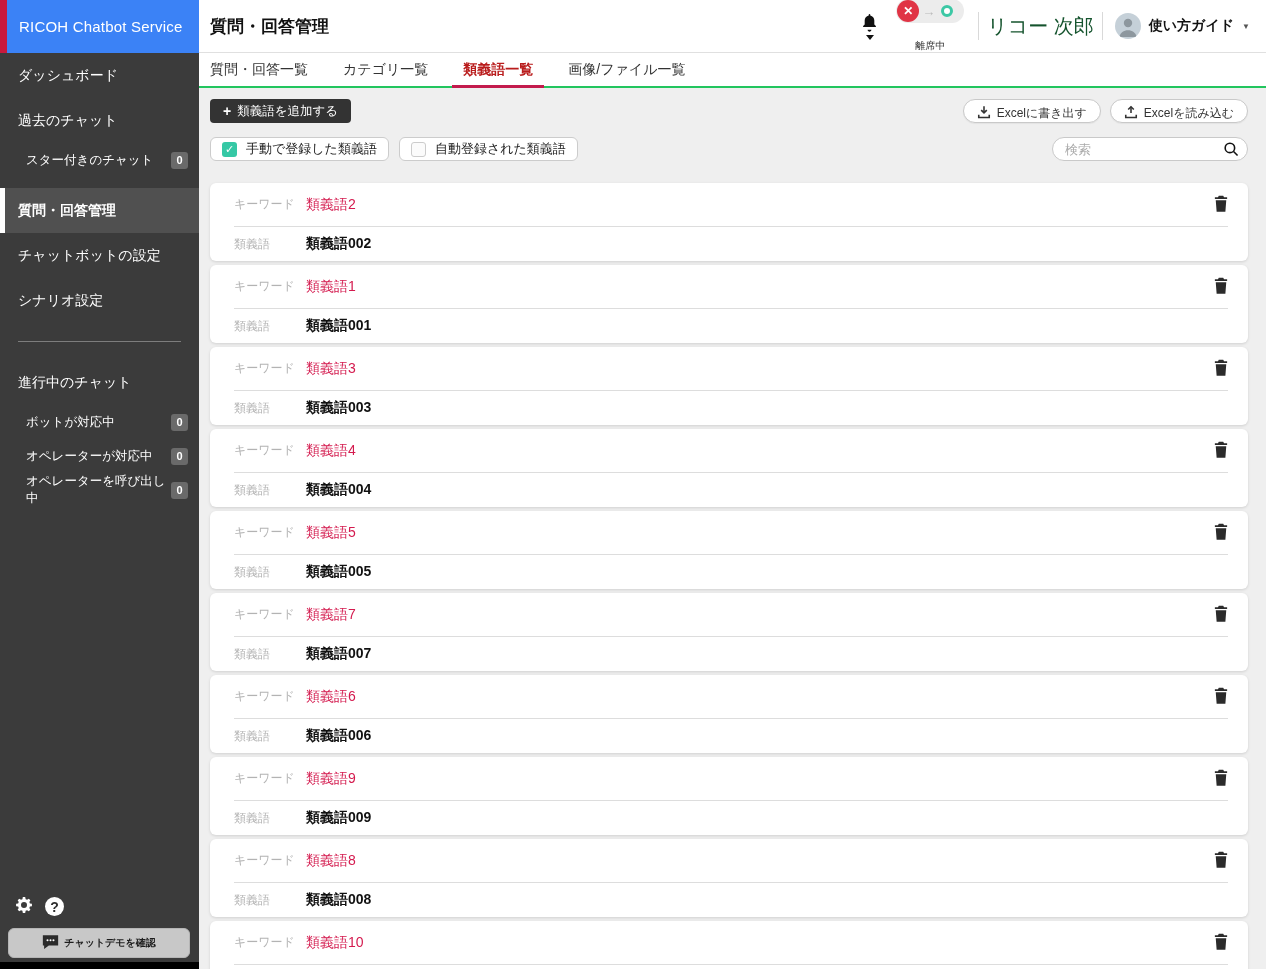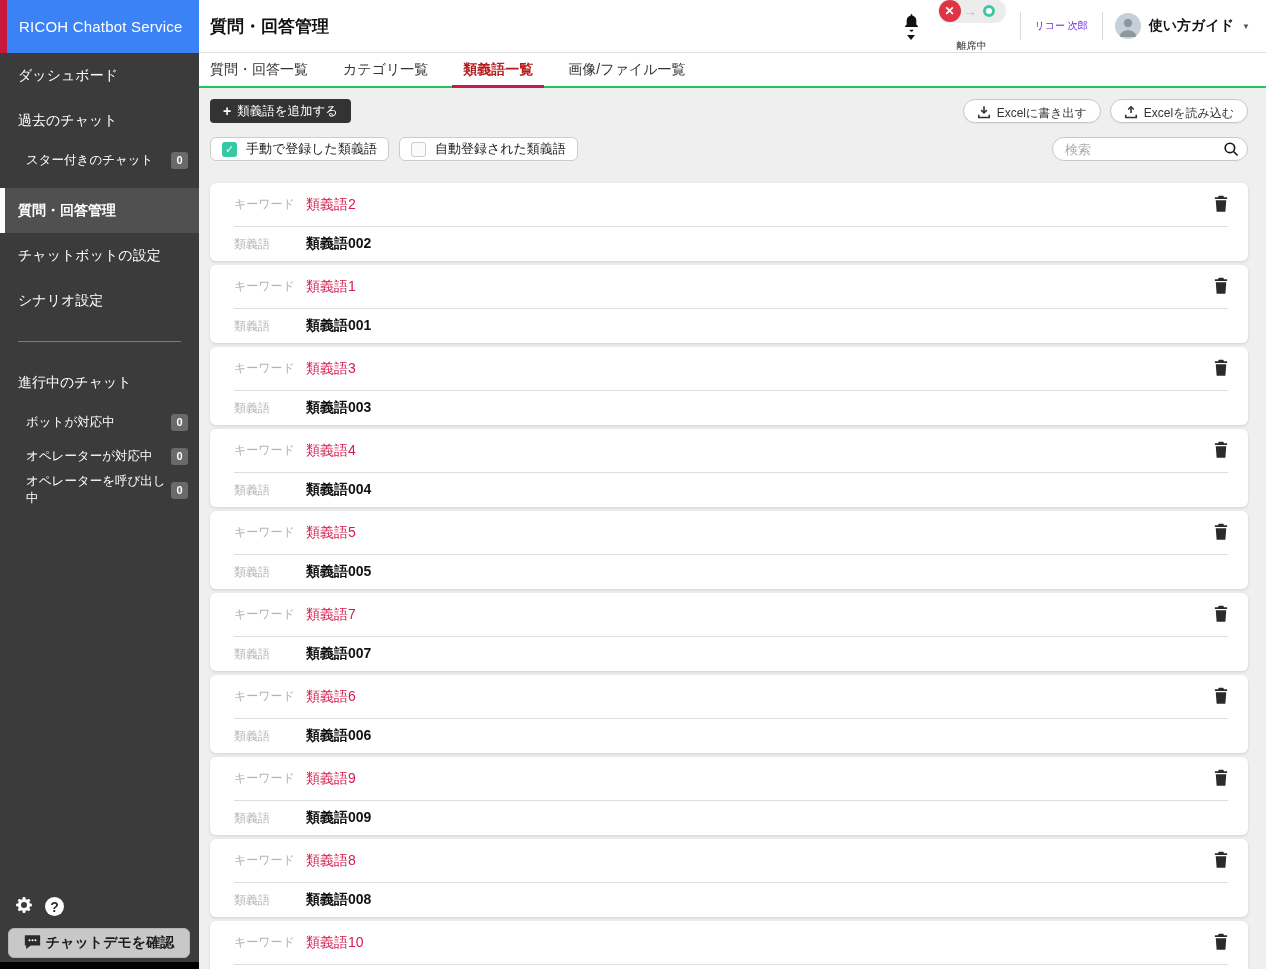--- a/index.html
+++ b/index.html
@@ -17,41 +17,41 @@
   .nav-item.active { background:#505050; border-left:5px solid #ffffff; padding-left:13px; font-weight:bold; margin-top:11px; }
   .badge { min-width:17px; height:17px; background:#6a6a6a; color:#fff; border-radius:3px; font-size:11px; font-weight:bold;
     display:flex; align-items:center; justify-content:center; padding:0 4px; }
   .nav-divider { border-top:1px solid #7d7d7d; margin:18px 18px 18px 18px; }
   .sidebar-footer { margin-top:auto; }
   .footer-icons { display:flex; align-items:center; gap:11px; margin:0 0 10px 14px; }
   .icon-btn { background:none; border:none; cursor:pointer; padding:0; display:flex; align-items:center; }
   .help-circle { width:19px; height:19px; background:#fff; color:#2e2e2e; border-radius:50%; font-size:14px; font-weight:bold;
     display:flex; align-items:center; justify-content:center; }
   .demo-btn { display:flex; align-items:center; justify-content:center; gap:5px; margin:0 8px 4px 8px; height:30px;
-    background:#c8c8c8; border:1px solid #b5b5b5; border-radius:6px; font-size:14px; font-weight:bold; color:#1d1d1d; cursor:pointer;
+    background:#c8c8c8; border:1px solid #b5b5b5; border-radius:6px; font-size:10px; font-weight:bold; color:#1d1d1d; cursor:pointer;
     font-family:inherit; width:182px; }
   .bottom-strip { height:7px; background:#000; }
 
   
   .main { flex:1; display:flex; flex-direction:column; background:#efefef; min-width:0; }
   .header { height:53px; background:#fff; border-bottom:1px solid #e0e0e0; display:flex; align-items:center;
     padding:0 16px 0 11px; flex-shrink:0; }
   .page-title { font-size:17px; font-weight:bold; color:#111; }
   .header-right { margin-left:auto; display:flex; align-items:center; }
   .bell-wrap { display:flex; flex-direction:column; align-items:center; background:none; border:none; cursor:pointer; margin-right:16px; }
   .bell-caret { width:0; height:0; border-left:4px solid transparent; border-right:4px solid transparent; border-top:5px solid #111; margin-top:-2px; }
   .status-wrap { display:flex; flex-direction:column; align-items:center; margin-right:14px; }
   .status-pill { width:68px; height:24px; background:#ececec; border-radius:12px; display:flex; align-items:center; border:none; cursor:pointer; padding:0 1px; }
   .status-x { width:22px; height:22px; border-radius:50%; background:#e03445; color:#fff; font-size:12px; font-weight:bold;
     display:flex; align-items:center; justify-content:center; }
   .status-arrow { color:#b9b9b9; font-size:13px; margin:0 3px; }
   .status-ring { width:12px; height:12px; border-radius:50%; border:3px solid #3cc8a5; background:#fff; margin-left:3px; }
   .status-label { font-size:10px; color:#333; margin-top:16px; }
   .vdiv { width:1px; height:28px; background:#d9d9d9; }
-  .user-name { font-size:10px; color:#6d28d9; margin:0 14px; }
+  .user-name { font-size:20px; color:#14532d; margin:0 8px; }
   .guide-wrap { display:flex; align-items:center; gap:8px; background:none; border:none; cursor:pointer; margin-left:12px; font-family:inherit; }
   .avatar { width:26px; height:26px; border-radius:50%; background:#c5d0d8; overflow:hidden; display:flex; align-items:flex-end; justify-content:center; }
   .guide-label { font-size:14px; font-weight:bold; color:#111; }
   .guide-caret { font-size:8px; color:#555; }
 
   .tabbar { height:35px; background:#fff; display:flex; border-bottom:2px solid #22c55e; flex-shrink:0; }
   .tab { position:relative; display:flex; align-items:center; padding:0 11px; margin-right:13px; font-size:14px; color:#333; cursor:pointer; }
   .tab.active { color:#b91c1c; font-weight:bold; }
   .tab.active::after { content:""; position:absolute; left:0; right:0; bottom:-2px; height:3px; background:#c31b4d; }
 

